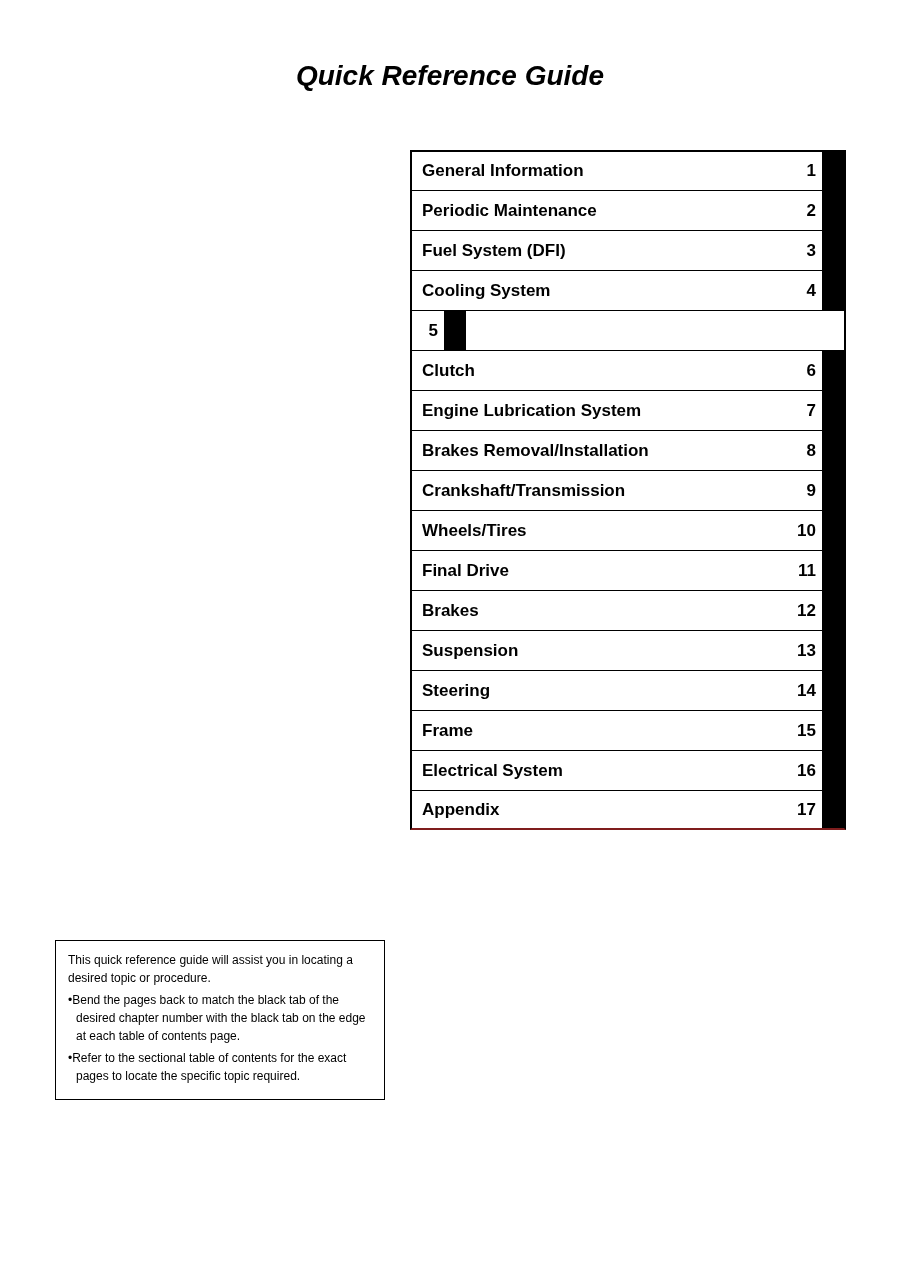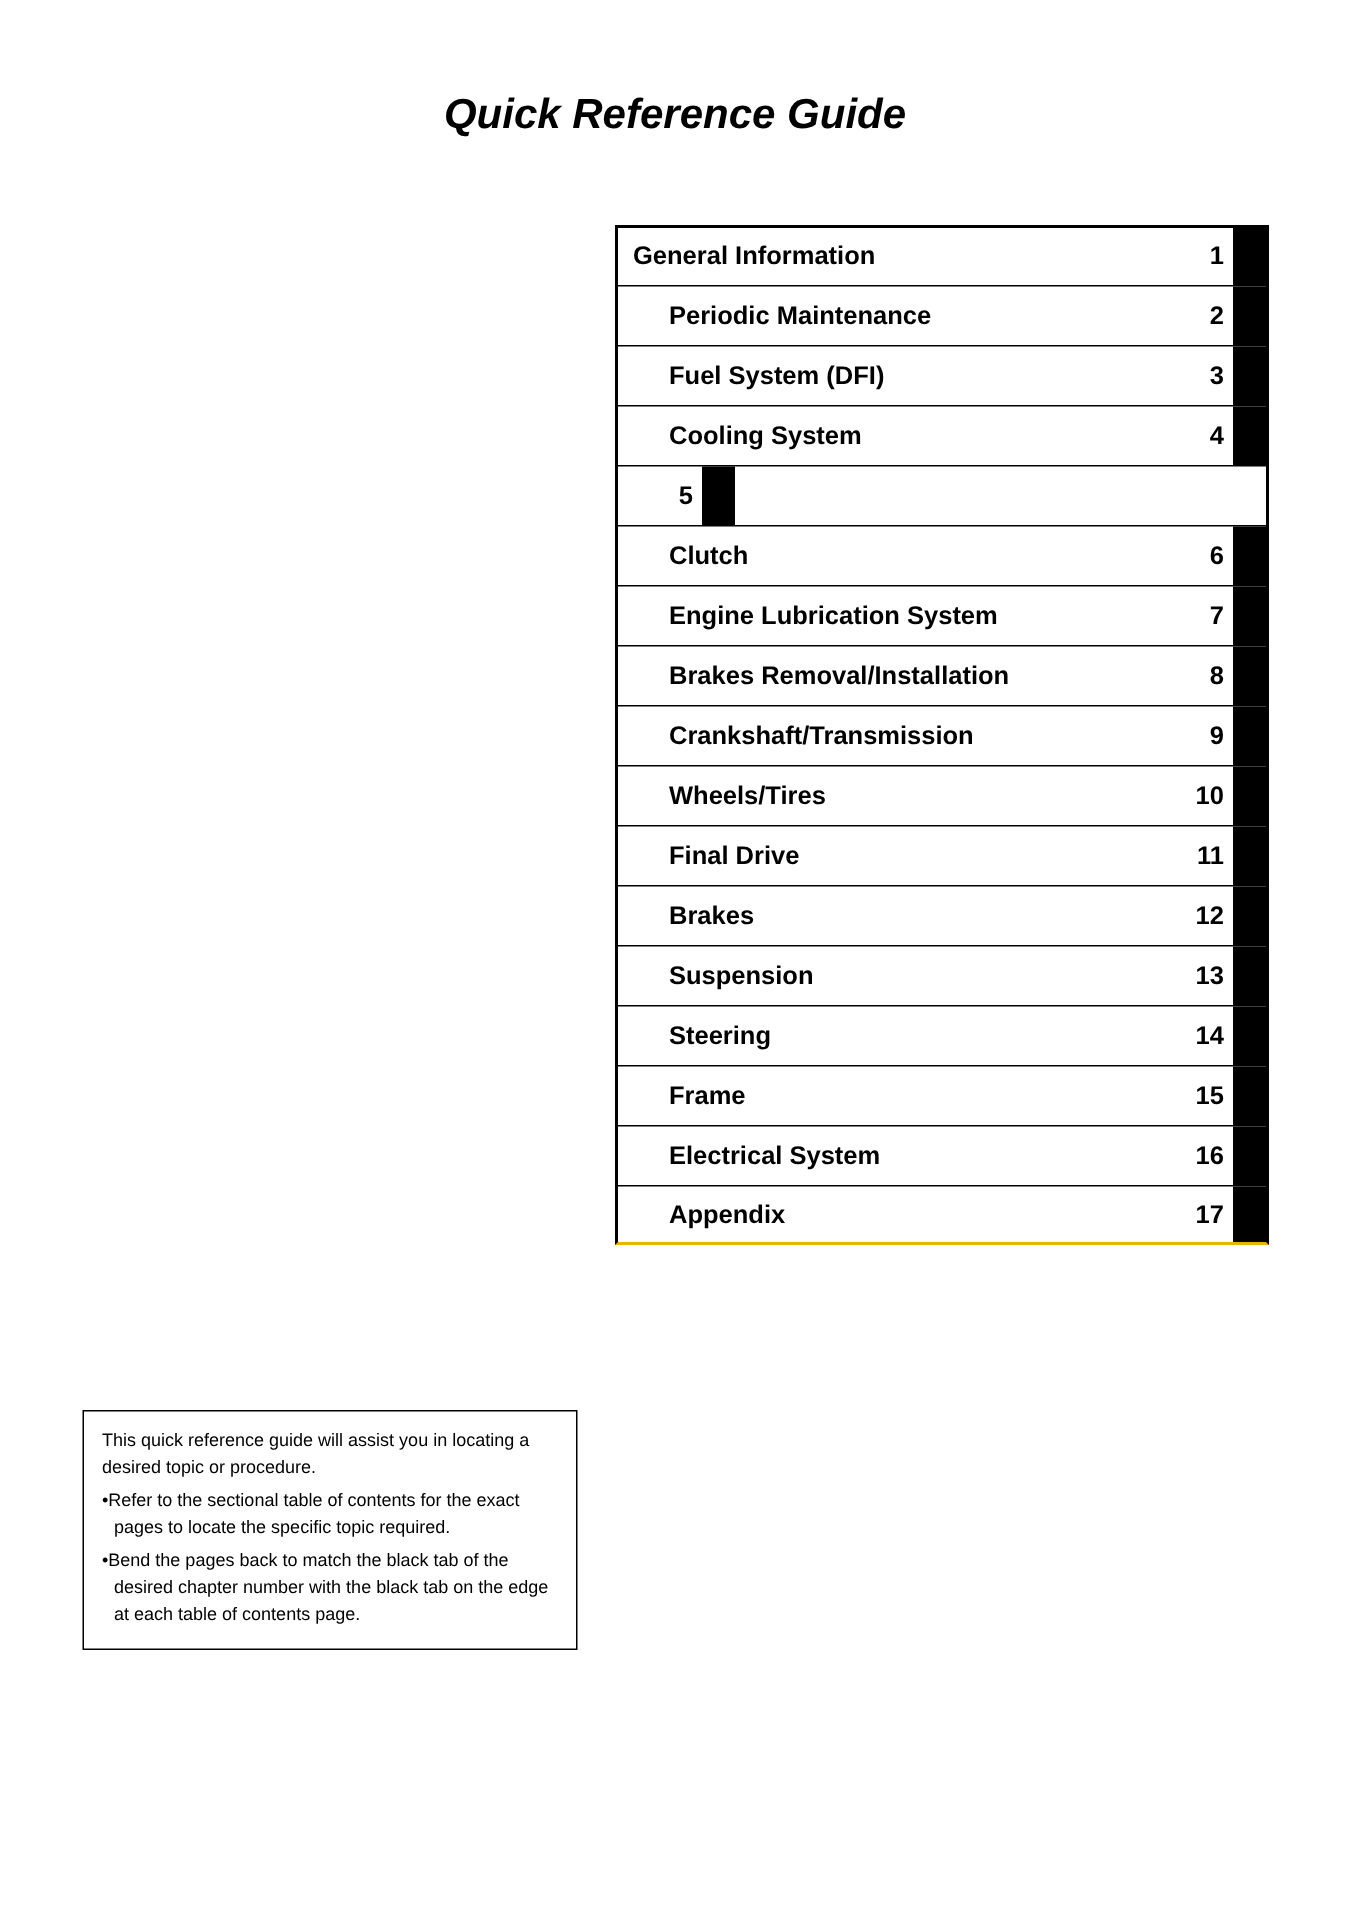--- a/index.html
+++ b/index.html
@@ -32,26 +32,25 @@
     .toc-item {
       display: flex;
       align-items: stretch;
       border: 2px solid #000;
       border-bottom: none;
       width: 100%;
       height: 40px;
     }
 
     .toc-item:last-child {
-      border-bottom: 2px solid #eab308;
+      border-bottom: 2px solid #7f1d1d;
     }
 
     .toc-item + .toc-item {
       border-top: 1px solid #000;
-      padding-left: 24px;
     }
 
     .toc-label {
       flex: 1;
       font-size: 17px;
       font-weight: bold;
       padding: 8px 10px;
       color: #000;
       display: flex;
       align-items: center;
@@ -186,15 +185,15 @@
     </div>
     <div class="toc-item">
       <span class="toc-label">Appendix</span>
       <span class="toc-number">17</span>
       <div class="toc-tab"></div>
     </div>
   </div>
 
 <div class="info-box">
   <p>This quick reference guide will assist you in locating a desired topic or procedure.</p>
+  <p class="bullet">•<span>Bend the pages back to match the black tab of the desired chapter number with the black tab on the edge at each table of contents page.</span></p>
   <p class="bullet">•<span>Refer to the sectional table of contents for the exact pages to locate the specific topic required.</span></p>
-  <p class="bullet">•<span>Bend the pages back to match the black tab of the desired chapter number with the black tab on the edge at each table of contents page.</span></p>
 </div>
 
 </body></html>

